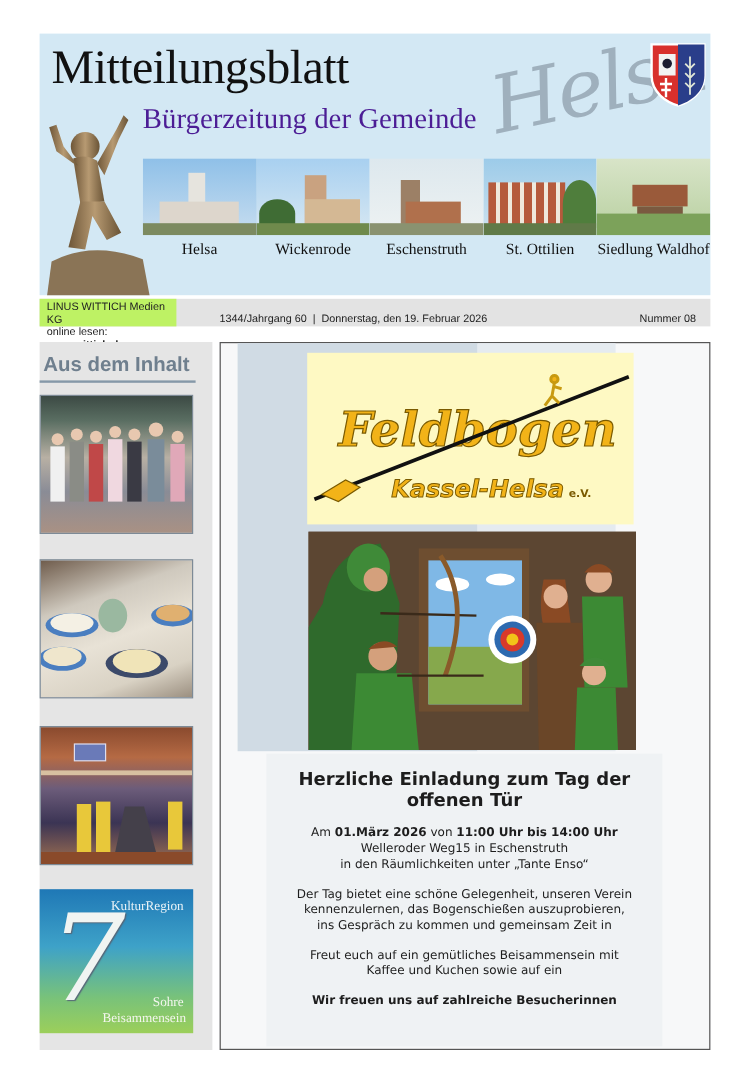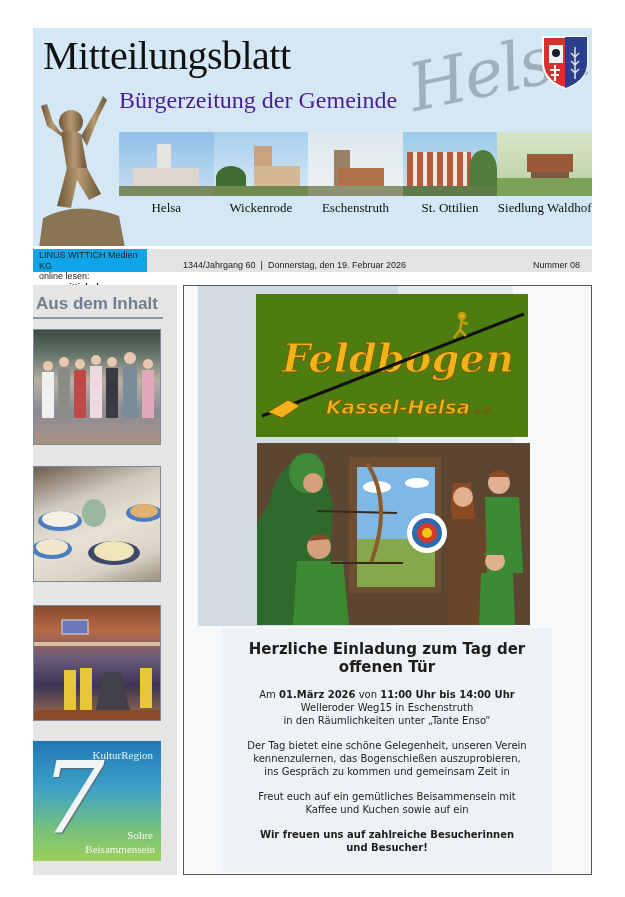--- a/index.html
+++ b/index.html
@@ -45,21 +45,21 @@
   .strip-labels span {
     flex: 1; text-align: center; font-family: "Liberation Serif", serif; font-size: 13px; color: #111;
   }
 
   
   .infobar {
     position: absolute; left: 33px; top: 249px; width: 559px; height: 23px;
     background: #e3e3e3; font-size: 9px; color: #222;
   }
   .infobar .pub {
-    position: absolute; left: 0; top: 0; width: 114px; height: 23px; background: #0ea5e9;
+    position: absolute; left: 0; top: 0; width: 114px; height: 23px; background: #bef264;
     padding: 1px 0 0 6px; line-height: 10.5px;
   }
   .infobar .pub b { font-weight: bold; }
   .infobar .issue { position: absolute; left: 150px; top: 11px; }
   .infobar .num { position: absolute; right: 12px; top: 11px; }
 
   
   .sidebar {
     position: absolute; left: 33px; top: 285px; width: 144px; height: 590px; background: #e5e5e5;
   }
@@ -82,21 +82,21 @@
   .kr-b2 { position: absolute; right: 6px; bottom: 6px; color: #f3f6ee; font-family: "Liberation Serif", serif; font-size: 11px; }
 
   
   .adbox {
     position: absolute; left: 183px; top: 285px; width: 409px; height: 590px;
     border: 1.5px solid #555; background: #f7f8f9;
   }
   .ad-band { position: absolute; left: 14px; top: 0; width: 200px; height: 340px; background: #d0dbe4; }
   .ad-band2 { position: absolute; left: 214px; top: 0; width: 115px; height: 340px; background: #e5ebf0; }
   .logo {
-    position: absolute; left: 72px; top: 8px; width: 272px; height: 143px; background: #4d7c0f;
+    position: absolute; left: 72px; top: 8px; width: 272px; height: 143px; background: #fef9c3;
   }
   .scene {
     position: absolute; left: 73px; top: 157px; width: 273px; height: 182px; overflow: hidden;
     background: #5b4530;
   }
   .ad-text {
     position: absolute; left: 38px; top: 342px; width: 330px; height: 244px; background: #eff2f4;
     text-align: center; font-family: "DejaVu Sans", sans-serif; color: #1d1d1d;
   }
   .ad-title { margin-top: 12px; font-size: 15px; font-weight: bold; }
@@ -311,16 +311,15 @@
       <div>Der Tag bietet eine schöne Gelegenheit, unseren Verein</div>
       <div>kennenzulernen, das Bogenschießen auszuprobieren,</div>
       <div>ins Gespräch zu kommen und gemeinsam Zeit in</div>
     </div>
     <div class="ad-p">
       <div>Freut euch auf ein gemütliches Beisammensein mit</div>
       <div>Kaffee und Kuchen sowie auf ein</div>
     </div>
     <div class="ad-p bold">
       <div>Wir freuen uns auf zahlreiche Besucherinnen</div>
-      <div>und Besucher!</div>
     </div>
   </div>
 </div>
 
 </body></html>

